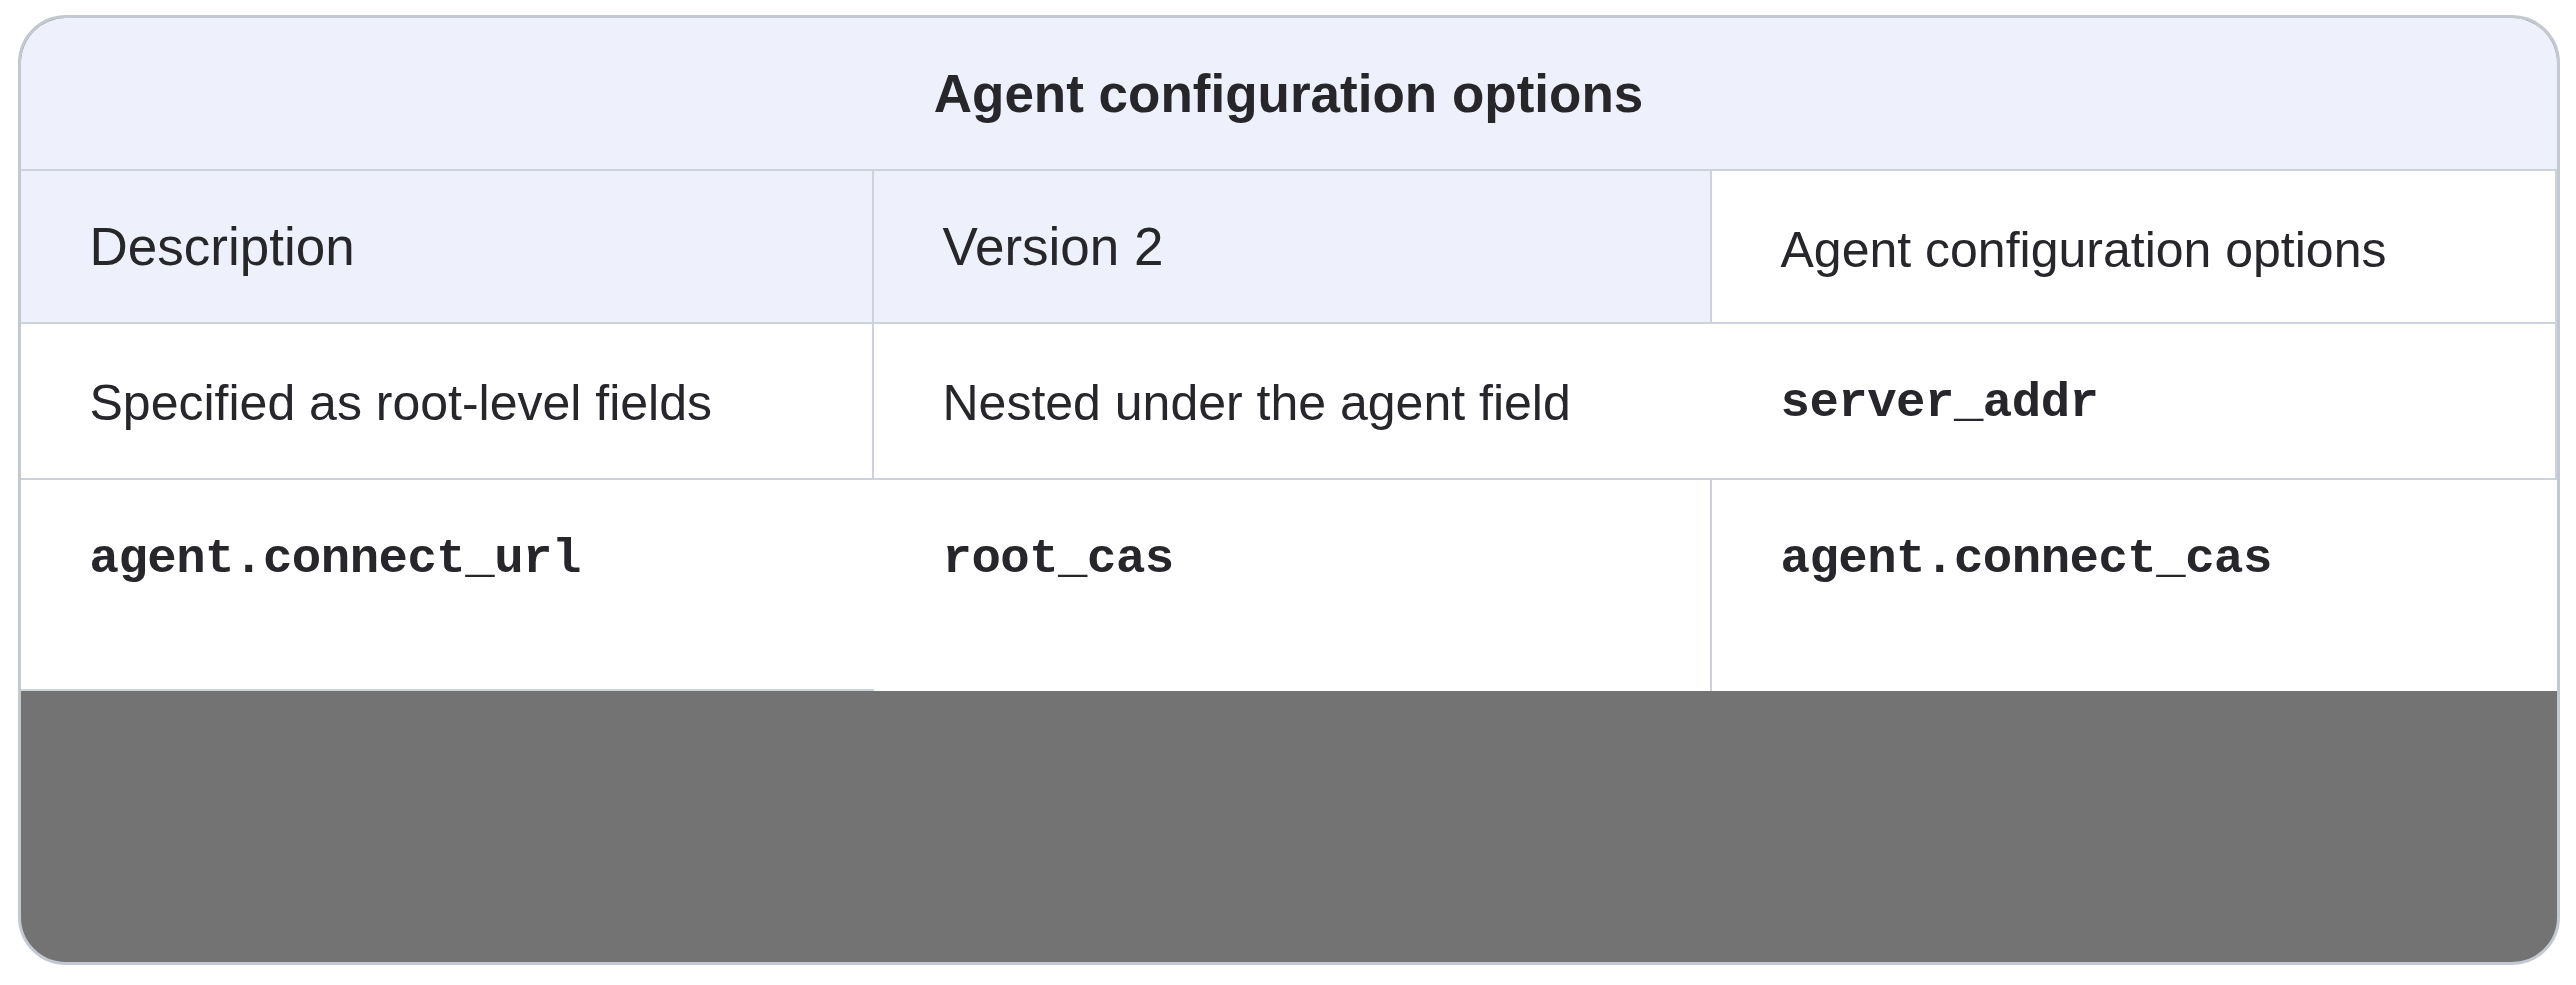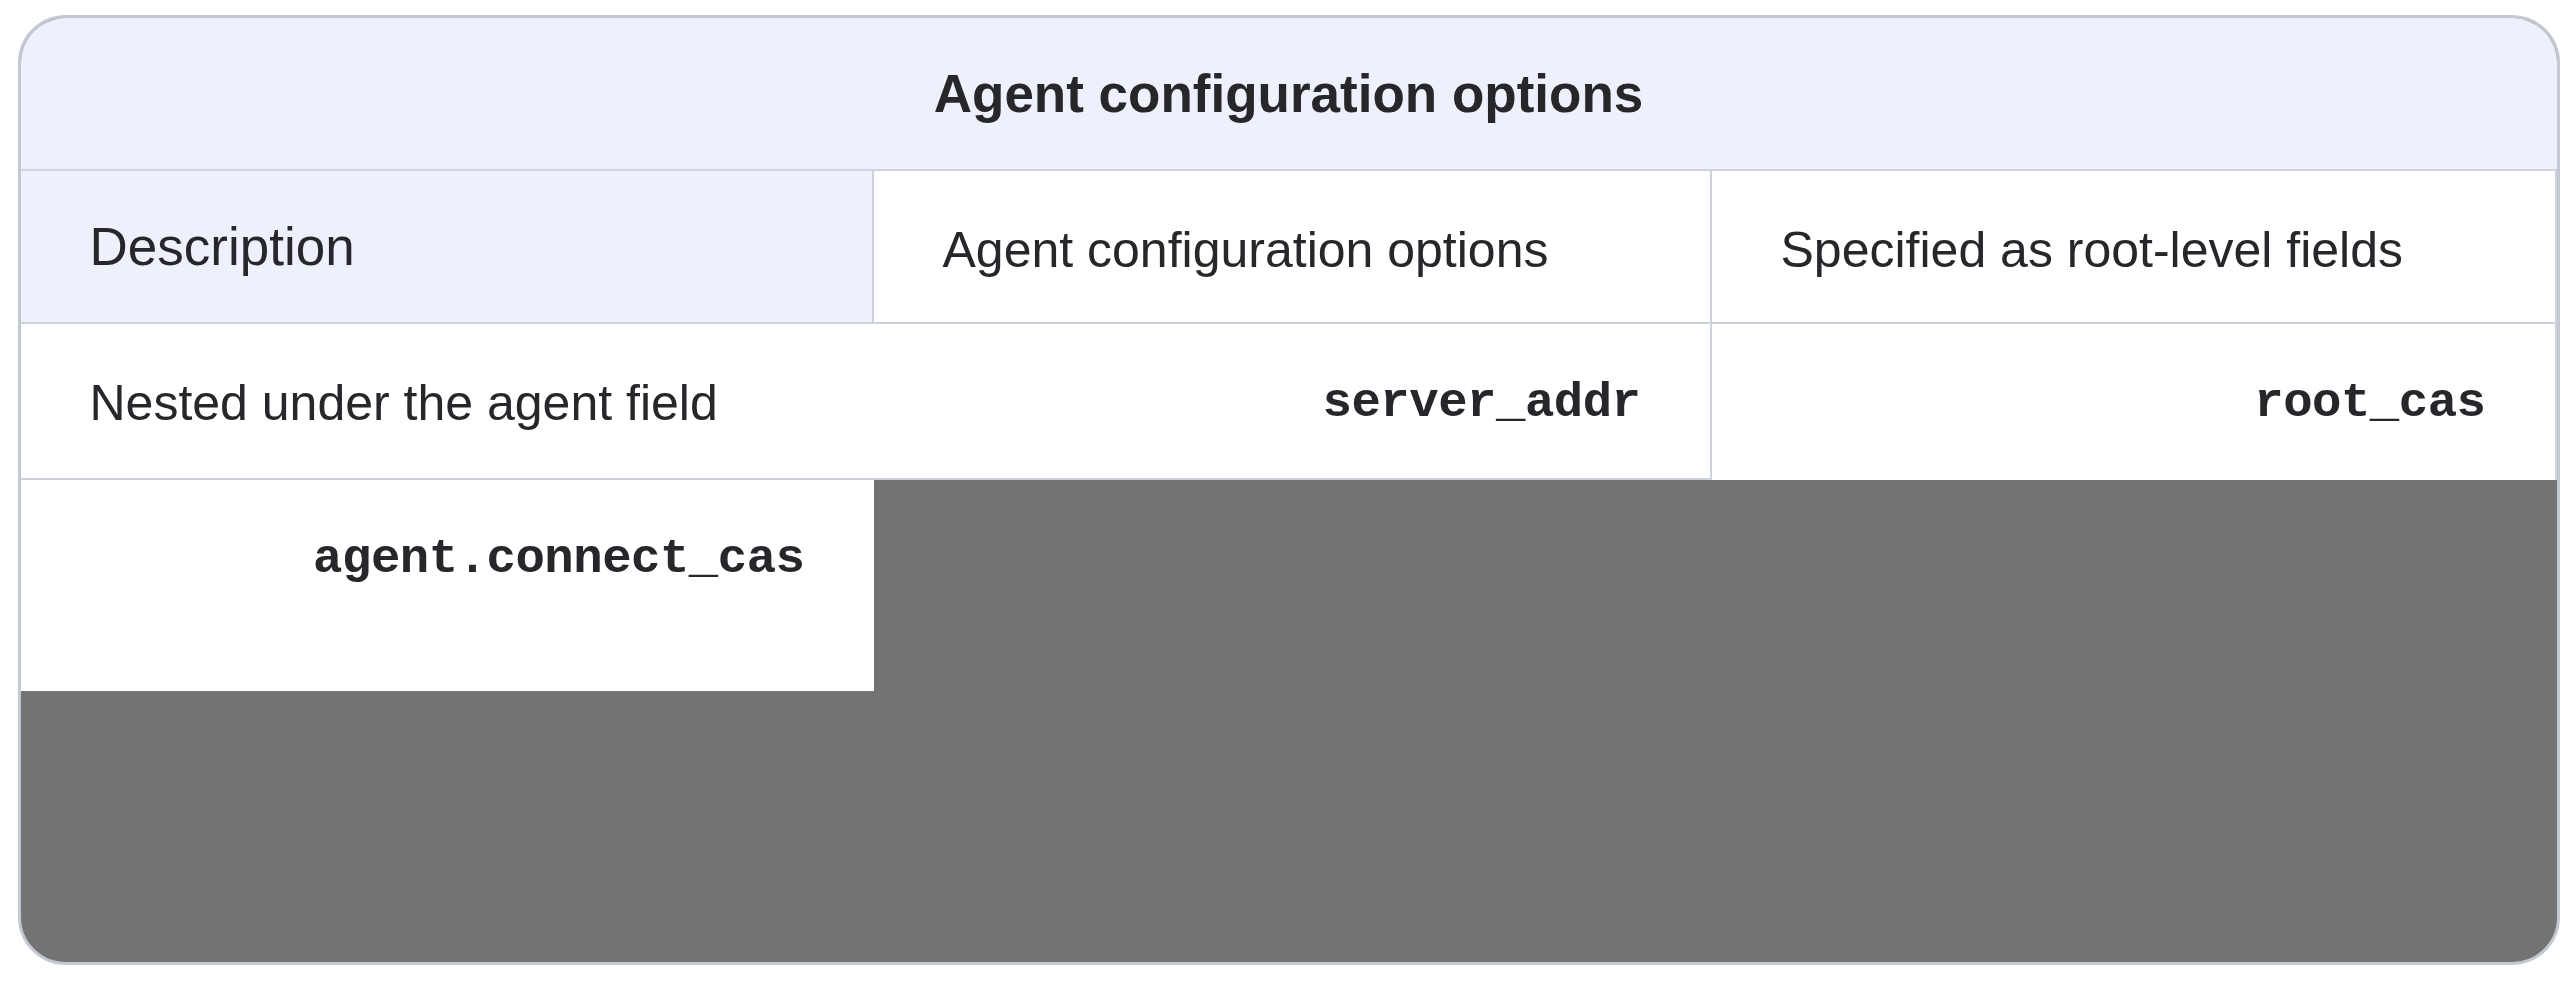--- a/index.html
+++ b/index.html
@@ -70,40 +70,41 @@
     font-size: 53px;
     font-weight: 400;
     white-space: nowrap;
   }
   .cell.code {
     font-family: "Liberation Mono", monospace;
     font-weight: 700;
     font-size: 49px;
     line-height: 65px;
     letter-spacing: -0.5px;
-    text-align: right;
   }
 </style>
 </head>
 <body>
 
 <div class="card">
 
   <div class="title-row">
     <span class="title-text">Agent configuration options</span>
   </div>
 
   <div class="grid">
 
     <div class="cell head">Description</div>
+    <div class="cell head">Version 2</div>
 
     <div class="cell">Agent configuration options</div>
     <div class="cell">Specified as root-level fields</div>
     <div class="cell last-col">Nested under the agent field</div>
 
     <div class="cell code">server_addr</div>
+    <div class="cell code last-col">agent.connect_url</div>
 
     <div class="cell code last-row">root_cas</div>
     <div class="cell code last-col last-row">agent.connect_cas</div>
 
   </div>
 </div>
 
 
 </body></html>

